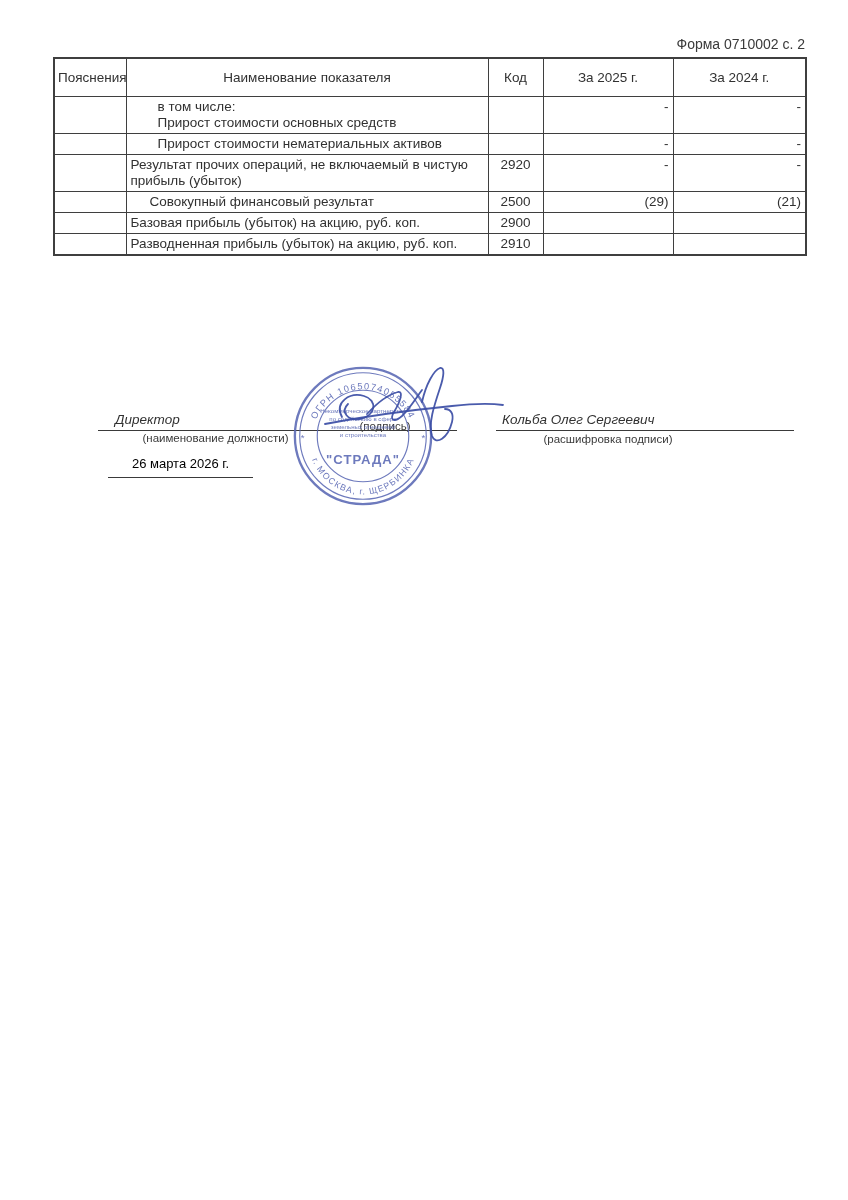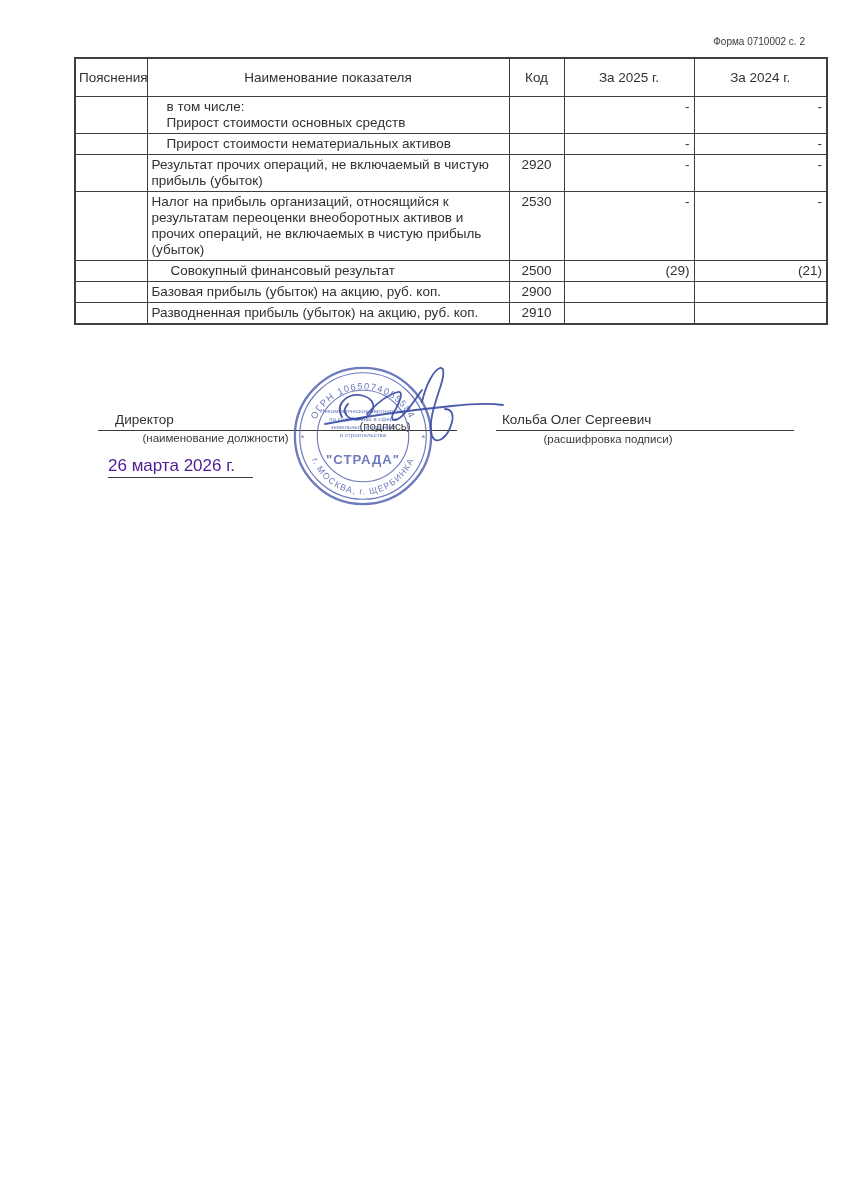--- a/index.html
+++ b/index.html
@@ -10,21 +10,21 @@
     background: #ffffff;
     font-family: "Liberation Sans", sans-serif;
     color: #313131;
     overflow: hidden;
   }
 
   .form-label {
     position: absolute;
     top: 36px;
     right: 43px;
-    font-size: 10px;
+    font-size: 14px;
     color: #3a3a3a;
   }
 
   
   table.fin {
     position: absolute;
     left: 53px;
     top: 57px;
     width: 752px;
     border-collapse: collapse;
@@ -32,64 +32,65 @@
     font-size: 13.5px;
     line-height: 16px;
     color: #313131;
   }
   table.fin th, table.fin td {
     border: 1px solid #3f3f3f;
     padding: 2px 4px;
     vertical-align: top;
     overflow: hidden;
   }
-  table.fin { border: 2px solid #3f3f3f; margin-left: 21px; }
+  table.fin { border: 2px solid #3f3f3f; }
   table.fin thead th {
     height: 33px;
     text-align: center;
     vertical-align: middle;
     font-weight: normal;
     padding: 2px 3px;
   }
   .c-expl  { width: 72px;  }
   .c-name  { width: 362px; }
   .c-code  { width: 55px;  }
   .c-p1    { width: 130px; }
   .c-p2    { width: 133px; }
   td.cell-name { white-space: pre-line; padding-left: 4px; }
-  td.cell-name.indent1 { padding-left: 19px; }
+  td.cell-name.indent1 { padding-left: 31px; }
   td.cell-name.indent2 { padding-left: 23px; }
   td.cell-code { text-align: center; }
   td.cell-val  { text-align: right; padding-right: 8px; }
   tbody tr { height: 20px; }
 
   
   .sigline {
     position: absolute;
     border-bottom: 1.5px solid #3a3a3a;
     height: 18px;
     font-size: 13.5px;
     color: #313131;
+    font-style: italic;
   }
   .caption {
     position: absolute;
     font-size: 11.5px;
     color: #3a3a3a;
     text-align: center;
   }
   #pos-line   { left: 98px;  top: 412px; width: 235px; padding-left: 17px; }
   #pos-cap    { left: 98px;  top: 432px; width: 235px; }
   #sign-line  { left: 338px; top: 412px; width: 119px; }
   #sign-cap   { left: 330px; top: 420px; width: 110px; }
   #name-line  { left: 462px; top: 412px; width: 292px; padding-left: 6px; margin-left: 34px; }
   #name-cap   { left: 462px; top: 433px; width: 292px; }
   #date-line  {
     position: absolute; left: 108px; top: 456px; width: 145px; height: 21px;
     border-bottom: 1.5px solid #3a3a3a;
-    font-size: 17px; color: #4c1d95;
+    font-size: 13px; text-align: center; color: #000000;
   }
 
   
   .stamp {
     position: absolute;
     left: 290px; top: 363px;
     width: 146px; height: 146px;
     opacity: 0.88;
   }
   .stamp circle { fill: none; stroke: #5a68b4; }
@@ -155,27 +156,20 @@
       <td class="cell-expl"></td>
       <td class="cell-name indent1">Прирост стоимости нематериальных активов</td>
       <td class="cell-code"></td>
       <td class="cell-val">-</td>
       <td class="cell-val">-</td>
     </tr>
         <tr>
       <td class="cell-expl"></td>
       <td class="cell-name">Результат прочих операций, не включаемый в чистую прибыль (убыток)</td>
       <td class="cell-code">2920</td>
-      <td class="cell-val">-</td>
-      <td class="cell-val">-</td>
-    </tr>
-        <tr>
-      <td class="cell-expl"></td>
-      <td class="cell-name">Налог на прибыль организаций, относящийся к результатам переоценки внеоборотных активов и прочих операций, не включаемых в чистую прибыль (убыток)</td>
-      <td class="cell-code">2530</td>
       <td class="cell-val">-</td>
       <td class="cell-val">-</td>
     </tr>
         <tr>
       <td class="cell-expl"></td>
       <td class="cell-name indent2">Совокупный финансовый результат</td>
       <td class="cell-code">2500</td>
       <td class="cell-val">(29)</td>
       <td class="cell-val">(21)</td>
     </tr>

